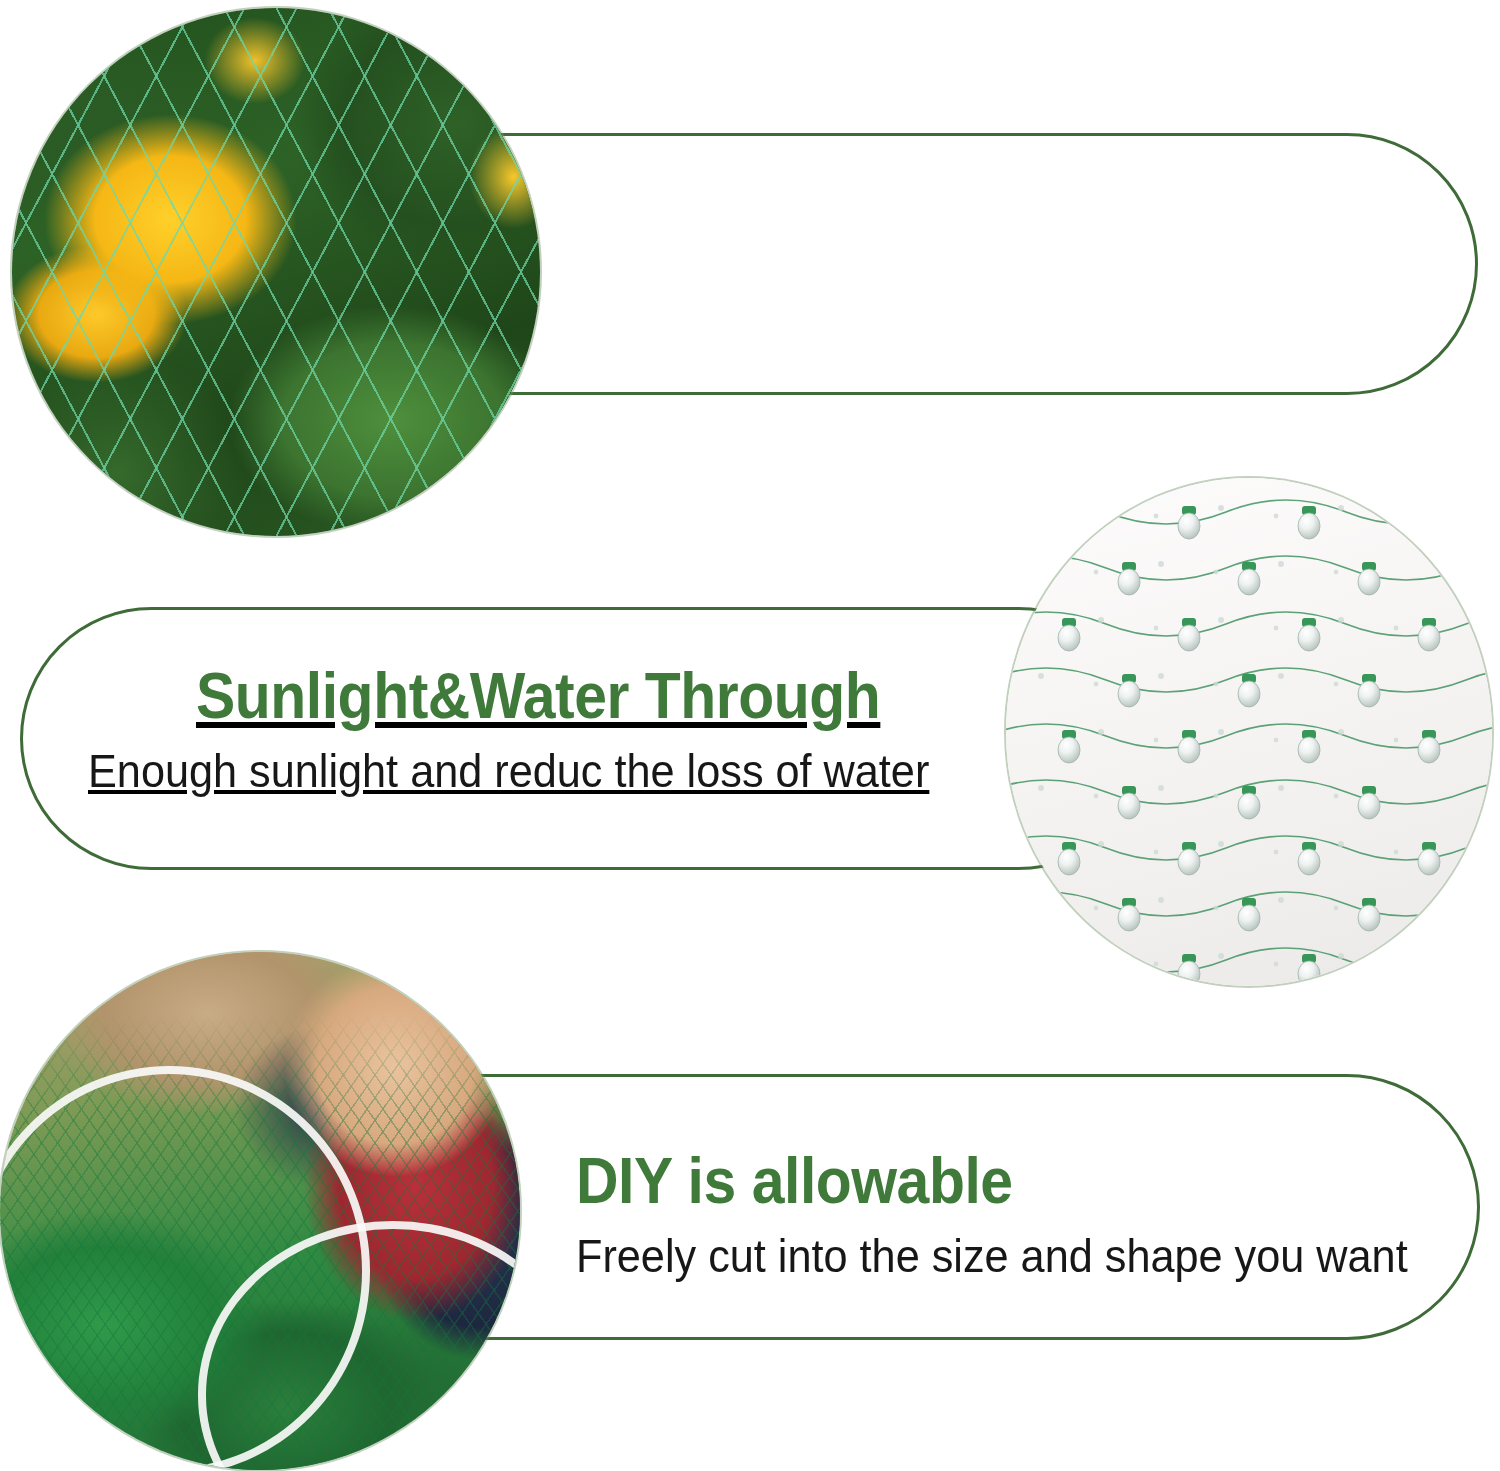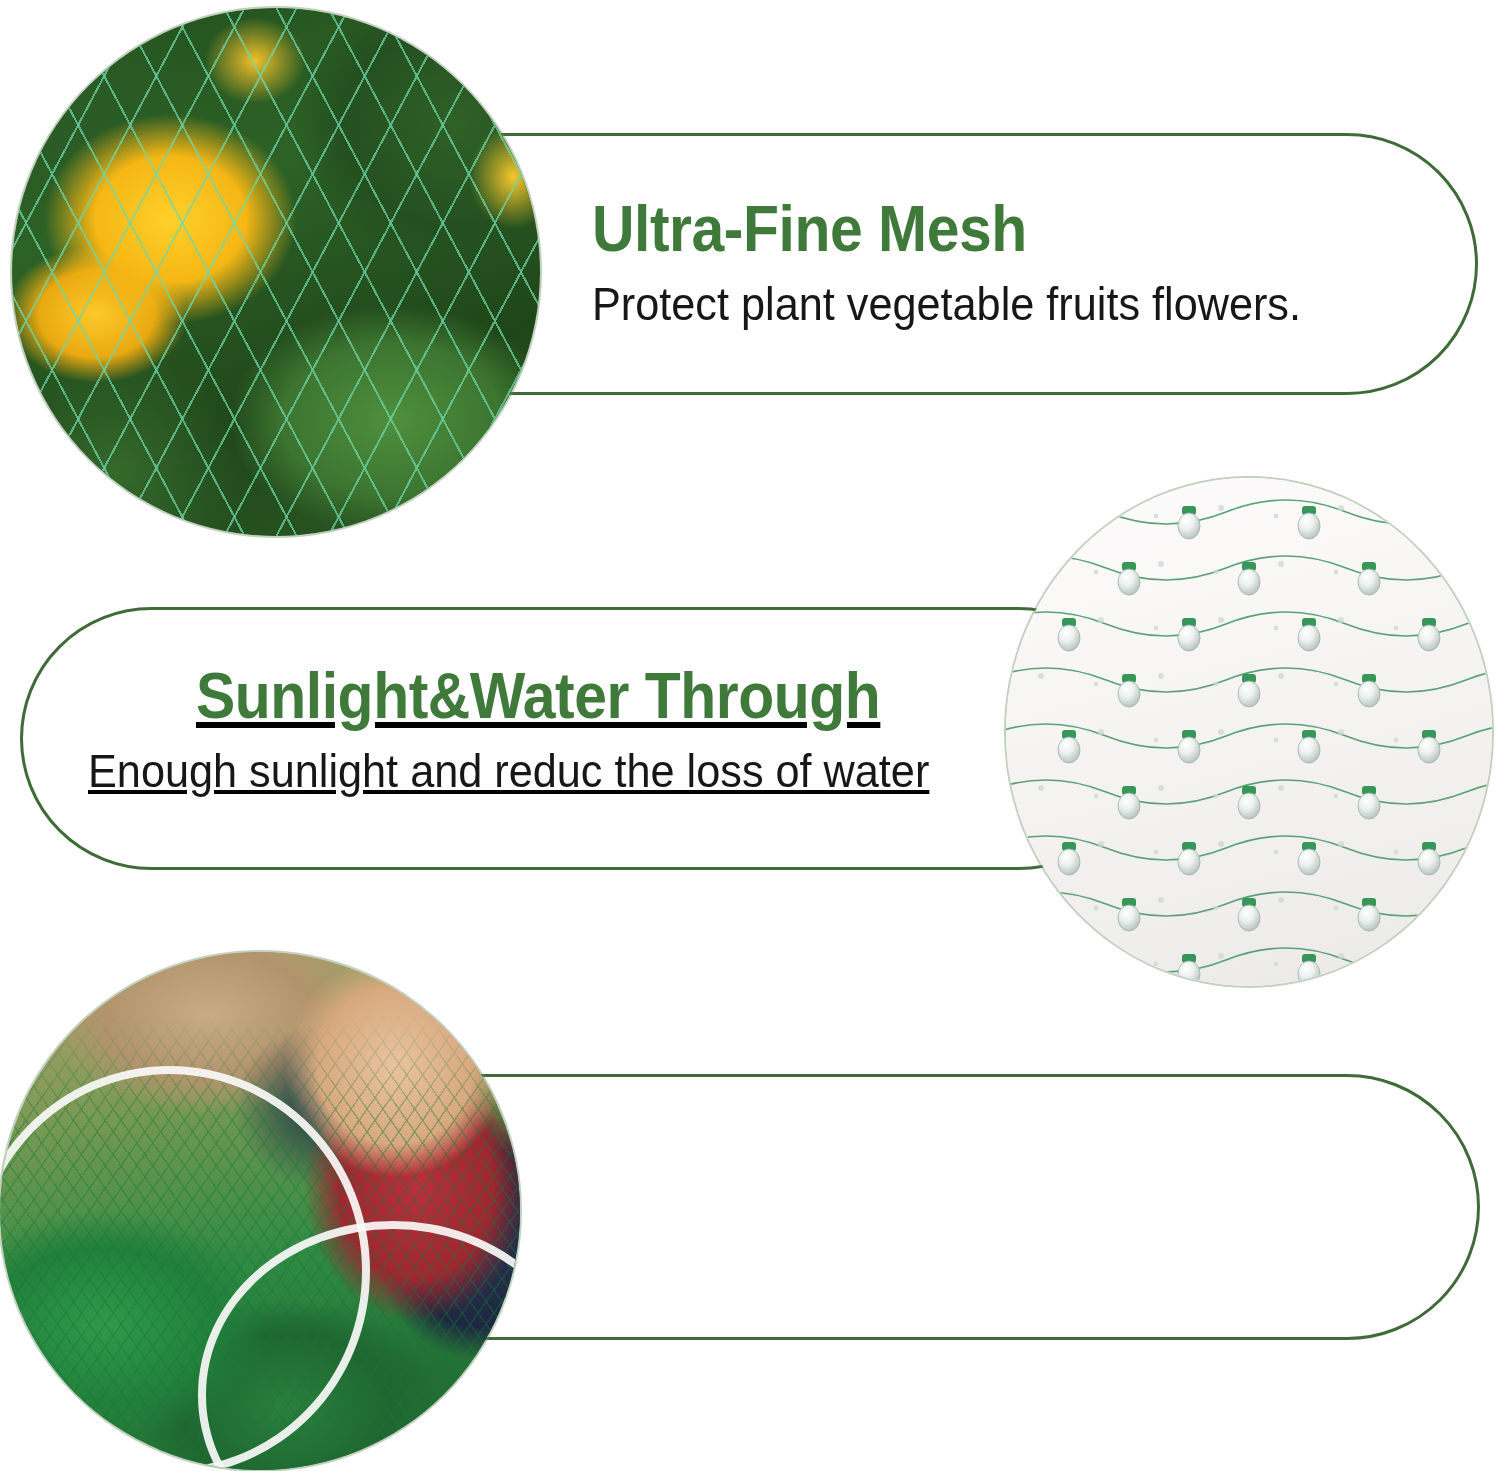--- a/index.html
+++ b/index.html
@@ -169,24 +169,20 @@
 <div id="page">
 
   <div class="pill pill-1"></div>
 
   <div class="medallion med-1">
     <div class="med-inner photo-squash">
       <div class="netpattern"></div>
     </div>
   </div>
 
-  <div class="textblock tb-1">
-    <div class="heading">Ultra-Fine Mesh</div>
-    <div class="subheading">Protect plant vegetable fruits flowers.</div>
-  </div>
 
   <div class="pill pill-2"></div>
 
   <div class="medallion med-2">
     <div class="med-inner photo-net">
       <svg viewBox="0 0 486 508" preserveAspectRatio="none" width="100%" height="100%">
         <defs>
           <radialGradient id="drop" cx="38%" cy="30%" r="70%">
             <stop offset="0%" stop-color="#ffffff"></stop>
             <stop offset="45%" stop-color="#eef2f1"></stop>
@@ -340,14 +336,18 @@
   <div class="pill pill-3"></div>
 
   <div class="medallion med-3">
     <div class="med-inner photo-garden">
       <div class="meshoverlay"></div>
       <div class="hoop hoop-a"></div>
       <div class="hoop hoop-b"></div>
     </div>
   </div>
 
+  <div class="textblock tb-3">
+    <div class="heading">DIY is allowable</div>
+    <div class="subheading">Freely cut into the size and shape you want</div>
+  </div>
 
 </div>
 
 </body></html>

